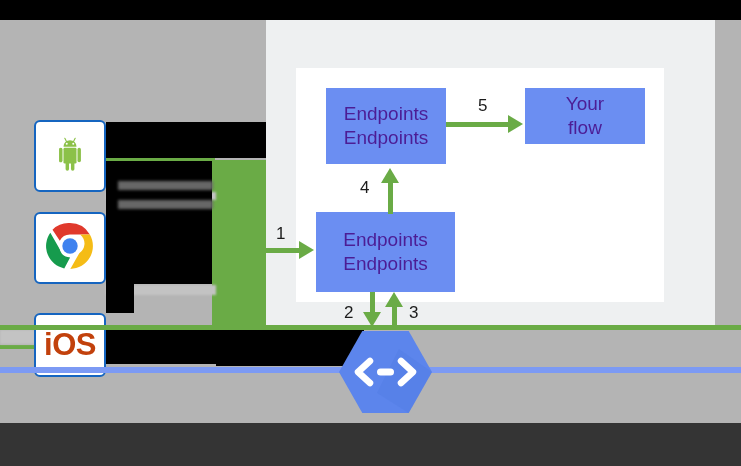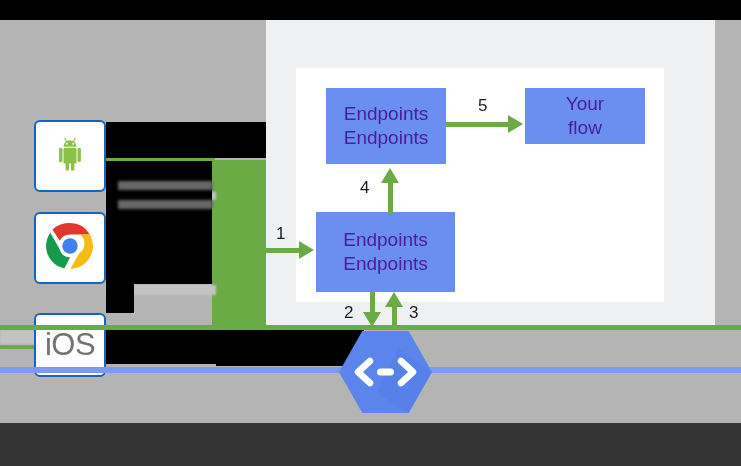--- a/index.html
+++ b/index.html
@@ -71,21 +71,21 @@
   #conn-android{left:105px;top:157px;width:110px;}
   #conn-chrome{left:105px;top:253px;width:110px;}
   #conn-ios{left:0px;top:345px;width:216px;}
 
   
   .client-tile{position:absolute;background:#fff;border:2px solid #1565c0;border-radius:6px;
     display:flex;align-items:center;justify-content:center;box-sizing:border-box;}
   #client-android{left:34px;top:120px;width:72px;height:72px;}
   #client-chrome{left:34px;top:212px;width:72px;height:72px;}
   #client-ios{left:34px;top:313px;width:72px;height:64px;}
-  #ios-label{font-size:31px;font-weight:normal;color:#737373;letter-spacing:-.5px;}
+  #ios-label{font-size:31px;font-weight:bold;color:#c2410c;letter-spacing:-.5px;}
 
   
   .redaction{position:absolute;background:#000;}
   #redact-a{left:106px;top:122px;width:160px;height:36px;}
   #redact-b{left:106px;top:161px;width:106px;height:55px;}
   #redact-c{left:106px;top:216px;width:106px;height:68px;}
   #redact-d{left:106px;top:326px;width:110px;height:38px;}
   #redact-e{left:216px;top:330px;width:148px;height:36px;}
   #redact-f{left:106px;top:283px;width:28px;height:30px;}
 

